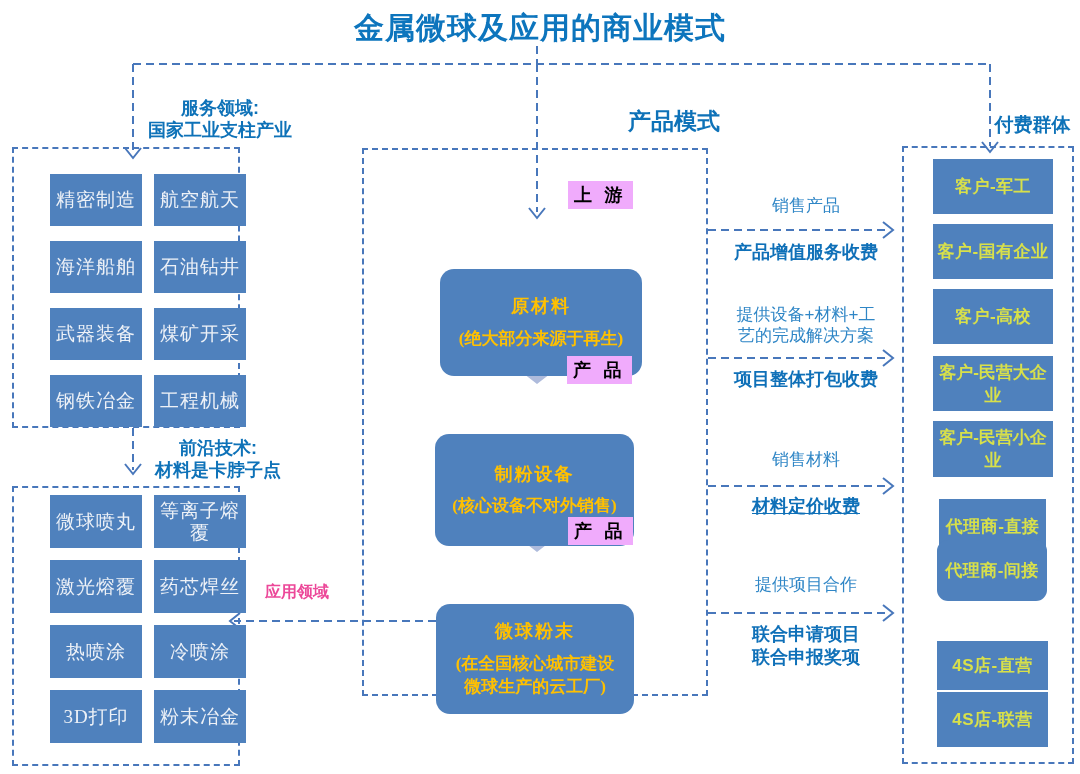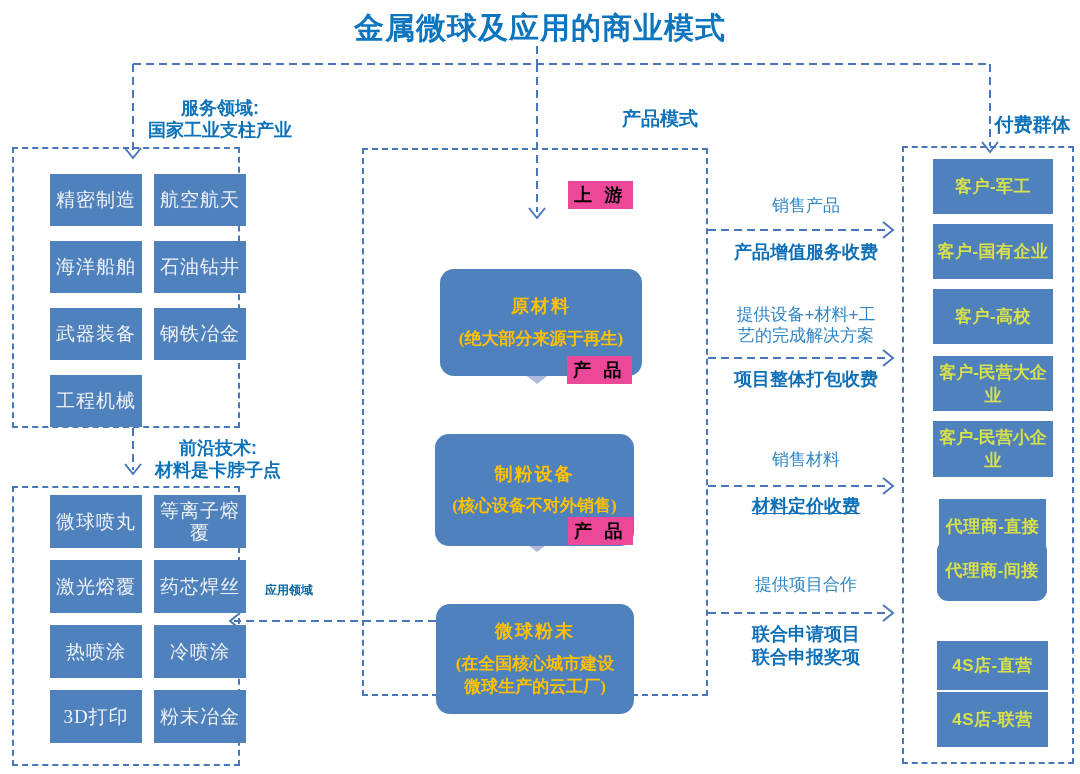--- a/index.html
+++ b/index.html
@@ -27,30 +27,30 @@
   .righttxt{position:absolute;color:#d8e04a;font-size:17px;font-weight:600;
             letter-spacing:.5px;}
 
   .node{position:absolute;background:#4f81bd;border-radius:14px;display:flex;
         flex-direction:column;align-items:center;justify-content:center;
         color:#ffc000;font-family:"Liberation Serif",serif;font-weight:700;
         text-align:center;line-height:1.35;margin-top:44px;}
   .node .nt{font-size:18px;margin-bottom:9px;letter-spacing:2px;}
   .node .nl{font-size:17px;white-space:nowrap;}
 
-  .stage{position:absolute;background:#ec4899;color:#000000;font-weight:700;
+  .stage{position:absolute;background:#f0abfc;color:#000000;font-weight:700;
          font-size:18px;font-family:"Liberation Serif",serif;padding:2px 6px;
          letter-spacing:4px;}
 
   .offer{position:absolute;width:180px;text-align:center;color:#2f86c6;
          font-size:17px;line-height:1.25;}
   .fee{position:absolute;width:180px;text-align:center;color:#0f70b8;
        font-weight:700;font-size:18px;line-height:1.3;}
 
-  .applbl{position:absolute;color:#0369a1;font-weight:700;font-size:12px;}
+  .applbl{position:absolute;color:#ec4899;font-weight:700;font-size:16px;}
 </style>
 </head>
 <body>
 
 <div class="canvas">
 
   <div class="title">金属微球及应用的商业模式</div>
 
   <svg class="connectors" width="1080" height="774" viewBox="0 0 1080 774">
     <g stroke="#4877bb" stroke-width="2" fill="none" stroke-dasharray="8 5">
@@ -87,41 +87,42 @@
     <div>服务领域:</div>
     <div>国家工业支柱产业</div>
   </div>
   <div class="group" style="left:12px;top:147px;width:228px;height:281px;"></div>
   <div class="grid8 gt" style="left:30px;top:174px;">
     <div class="bbox lefttxt">精密制造</div>
     <div class="bbox lefttxt">航空航天</div>
     <div class="bbox lefttxt">海洋船舶</div>
     <div class="bbox lefttxt">石油钻井</div>
     <div class="bbox lefttxt">武器装备</div>
+    <div class="bbox lefttxt">煤矿开采</div>
     <div class="bbox lefttxt">钢铁冶金</div>
     <div class="bbox lefttxt">工程机械</div>
   </div>
 
   <div class="hdr" style="left:118px;top:438px;width:200px;">
     <div>前沿技术:</div>
     <div>材料是卡脖子点</div>
   </div>
   <div class="group" style="left:12px;top:486px;width:228px;height:280px;"></div>
   <div class="grid8 gb" style="left:30px;top:495px;">
     <div class="bbox lefttxt">微球喷丸</div>
     <div class="bbox lefttxt">等离子熔覆</div>
     <div class="bbox lefttxt">激光熔覆</div>
     <div class="bbox lefttxt">药芯焊丝</div>
     <div class="bbox lefttxt">热喷涂</div>
     <div class="bbox lefttxt">冷喷涂</div>
     <div class="bbox lefttxt">3D打印</div>
     <div class="bbox lefttxt">粉末冶金</div>
   </div>
 
-  <div class="hdr" style="left:600px;top:107px;width:120px;font-size:19px;">产品模式</div>
+  <div class="hdr" style="left:600px;top:107px;width:120px;font-size:23px;text-align:right;">产品模式</div>
   <div class="group" style="left:362px;top:148px;width:346px;height:548px;"></div>
 
   <div class="stage" style="left:568px;top:181px;">上 游</div>
   <div class="node" style="left:440px;top:225px;width:202px;height:107px;">
     <div class="nt">原材料</div>
     <div class="nl">(绝大部分来源于再生)</div>
   </div>
 
   <div class="stage" style="left:567px;top:356px;">产 品</div>
   <div class="node" style="left:435px;top:390px;width:199px;height:112px;">

